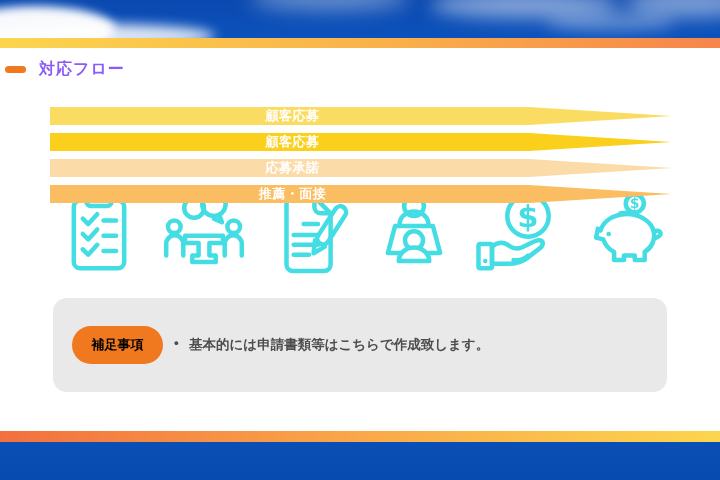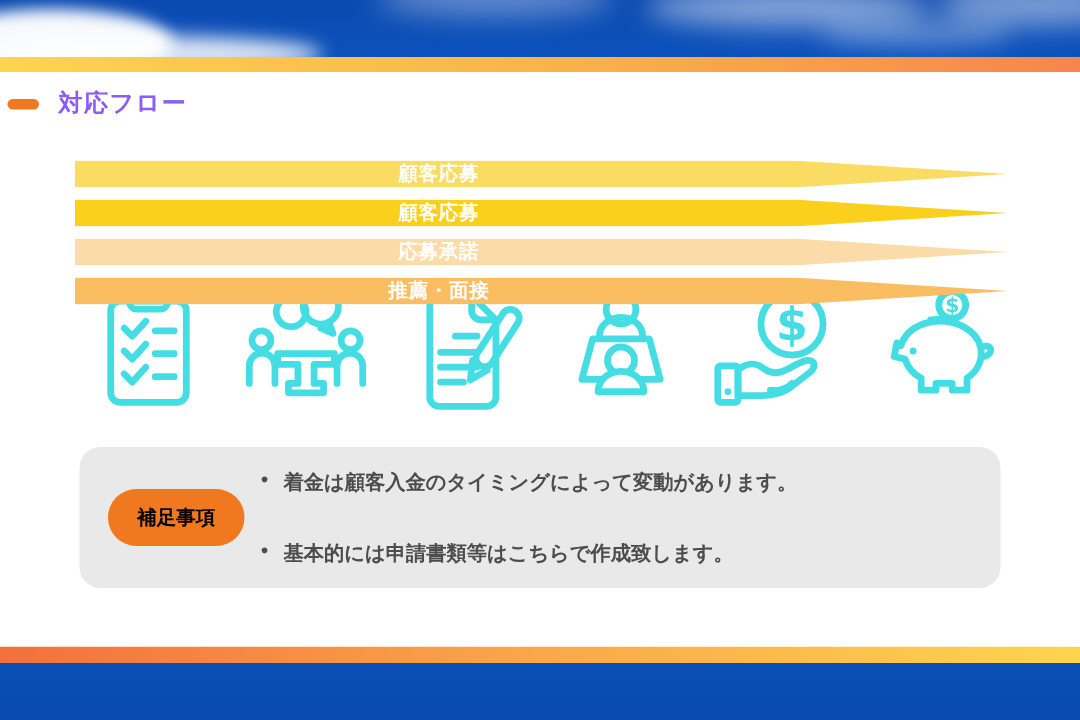--- a/index.html
+++ b/index.html
@@ -168,21 +168,20 @@
           <circle class="ic-fill" cx="33" cy="50" r="2.6"></circle>
           <text class="dollar" x="62" y="21" font-size="15">$</text>
         </svg>
       </div>
 
     </div>
 
     <div class="note-box">
       <div class="note-pill">補足事項</div>
       <ul class="note-list">
-        <li>着金は顧客入金のタイミングによって変動があります。</li>
         <li>基本的には申請書類等はこちらで作成致します。</li>
       </ul>
     </div>
 
   </div>
 
   <div class="bar-bottom"></div>
   <div class="sky sky-bottom"></div>
 
 </div>

